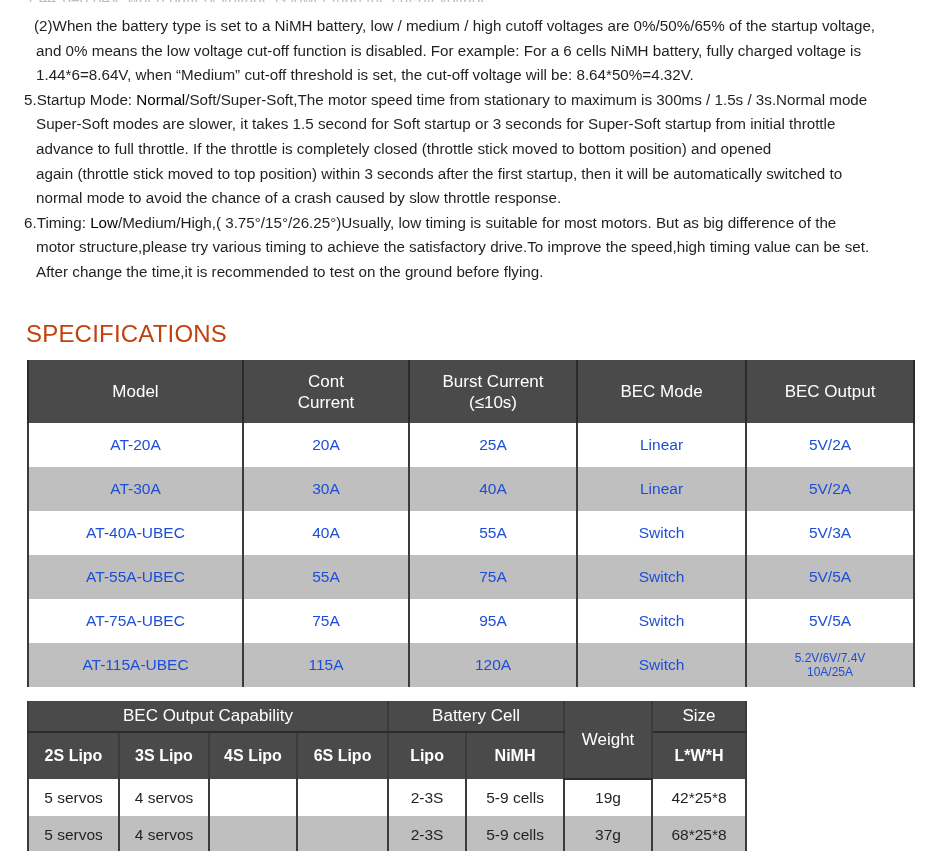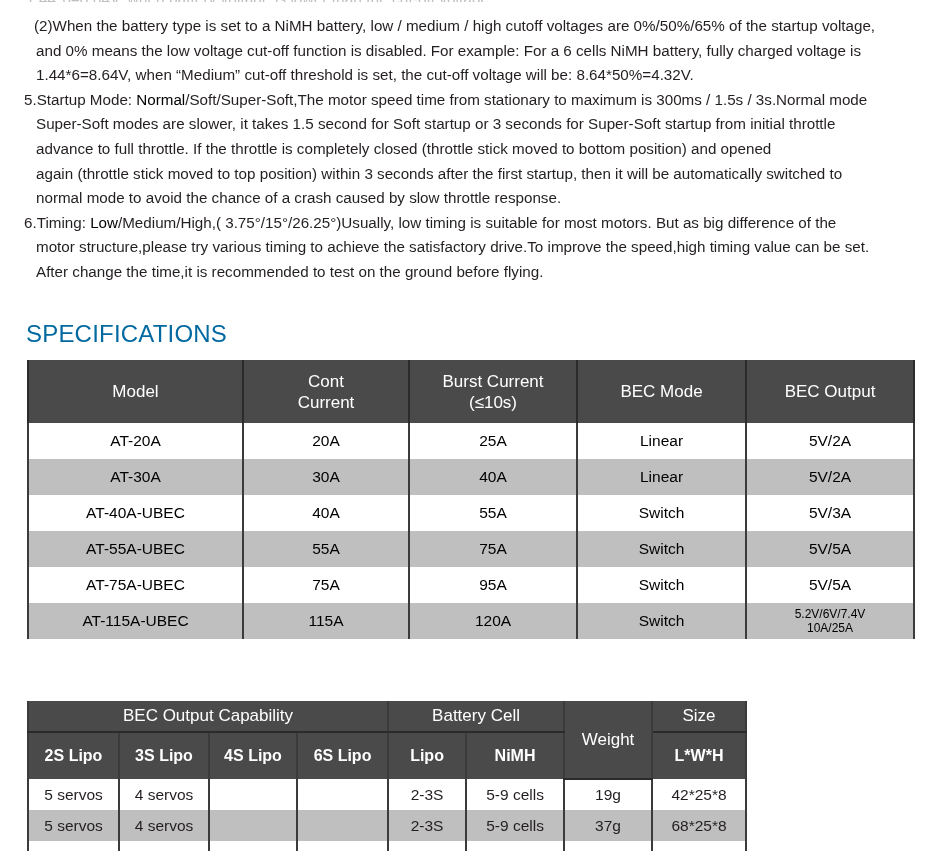--- a/index.html
+++ b/index.html
@@ -45,21 +45,21 @@
   .ind-3 { padding-left: 12px; }
   .hl { color: #000000; }
 
   
   .section-title {
     position: absolute;
     left: 26px; top: 320px;
     font-size: 24px;
     font-weight: 400;
     letter-spacing: 0.2px;
-    color: #0369a1;
+    color: #c2410c;
   }
 
   
   table {
     position: absolute;
     border-collapse: collapse;
     table-layout: fixed;
     font-size: 15px;
   }
 
@@ -79,23 +79,23 @@
     background: #4a4a4a;
     color: #ffffff;
     height: 63px;
     font-weight: 400;
     font-size: 17px;
     line-height: 21px;
     border-left-color: #2b2b2b;
     border-right-color: #2b2b2b;
   }
   #spec-table tbody td {
-    height: 36px;
+    height: 44px;
     font-size: 15.5px;
-    color: #000000;
+    color: #1d4ed8;
   }
   #spec-table tbody tr.alt td { background: #bfbfbf; }
   #spec-table tbody tr.plain td { background: #ffffff; }
   #spec-table td.multiline {
     font-size: 12px;
     line-height: 14px;
   }
 
   
   #bec-table {
@@ -122,21 +122,21 @@
   #bec-table thead tr.sub th {
     height: 47px;
     font-size: 16px;
     font-weight: bold;
   }
   #bec-table thead th.span2 {
     border-bottom: none;
     font-size: 17px;
   }
   #bec-table tbody td {
-    height: 31px;
+    height: 37px;
     font-size: 15.5px;
     color: #231f20;
   }
   #bec-table tbody tr.plain td { background: #ffffff; }
   #bec-table tbody tr.alt td { background: #bfbfbf; }
   #bec-table tbody tr.cutoff td { height: 12px; background: #ffffff; }
 </style>
 </head>
 <body>
 

